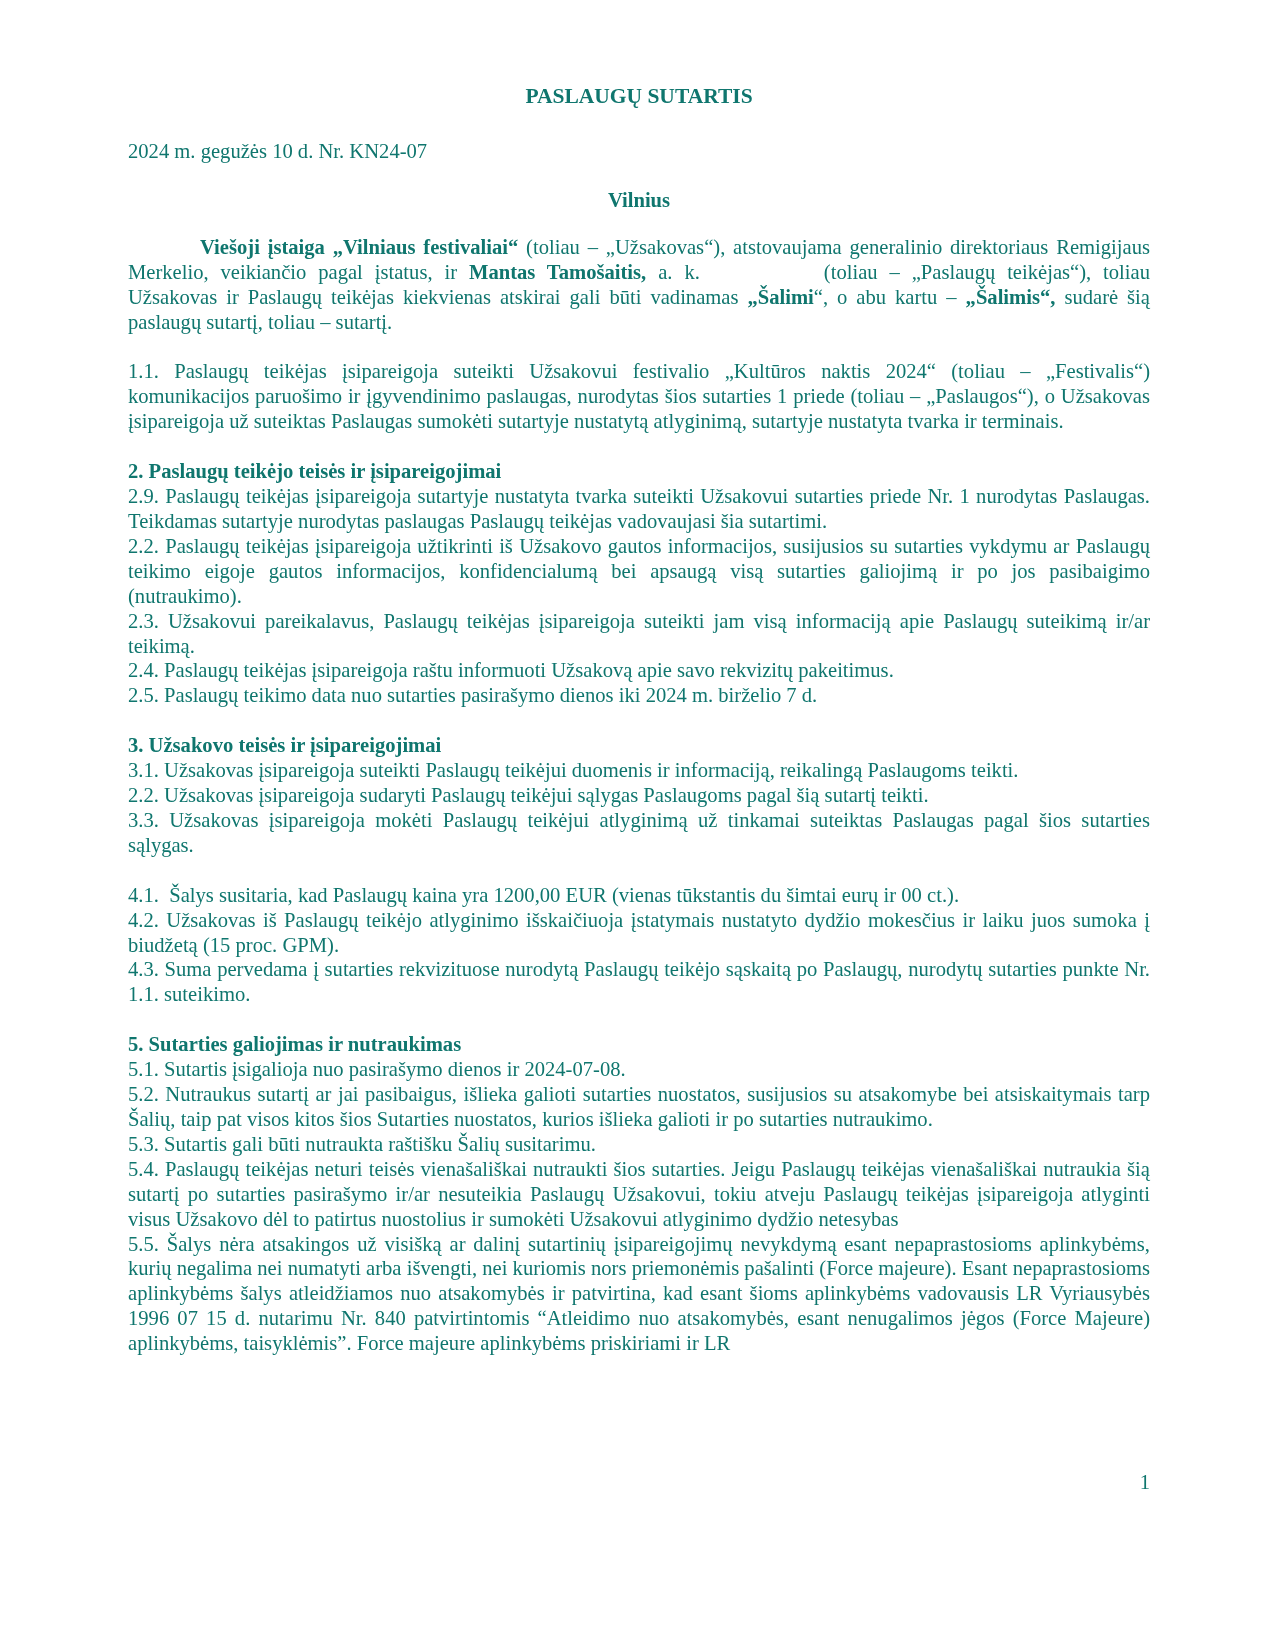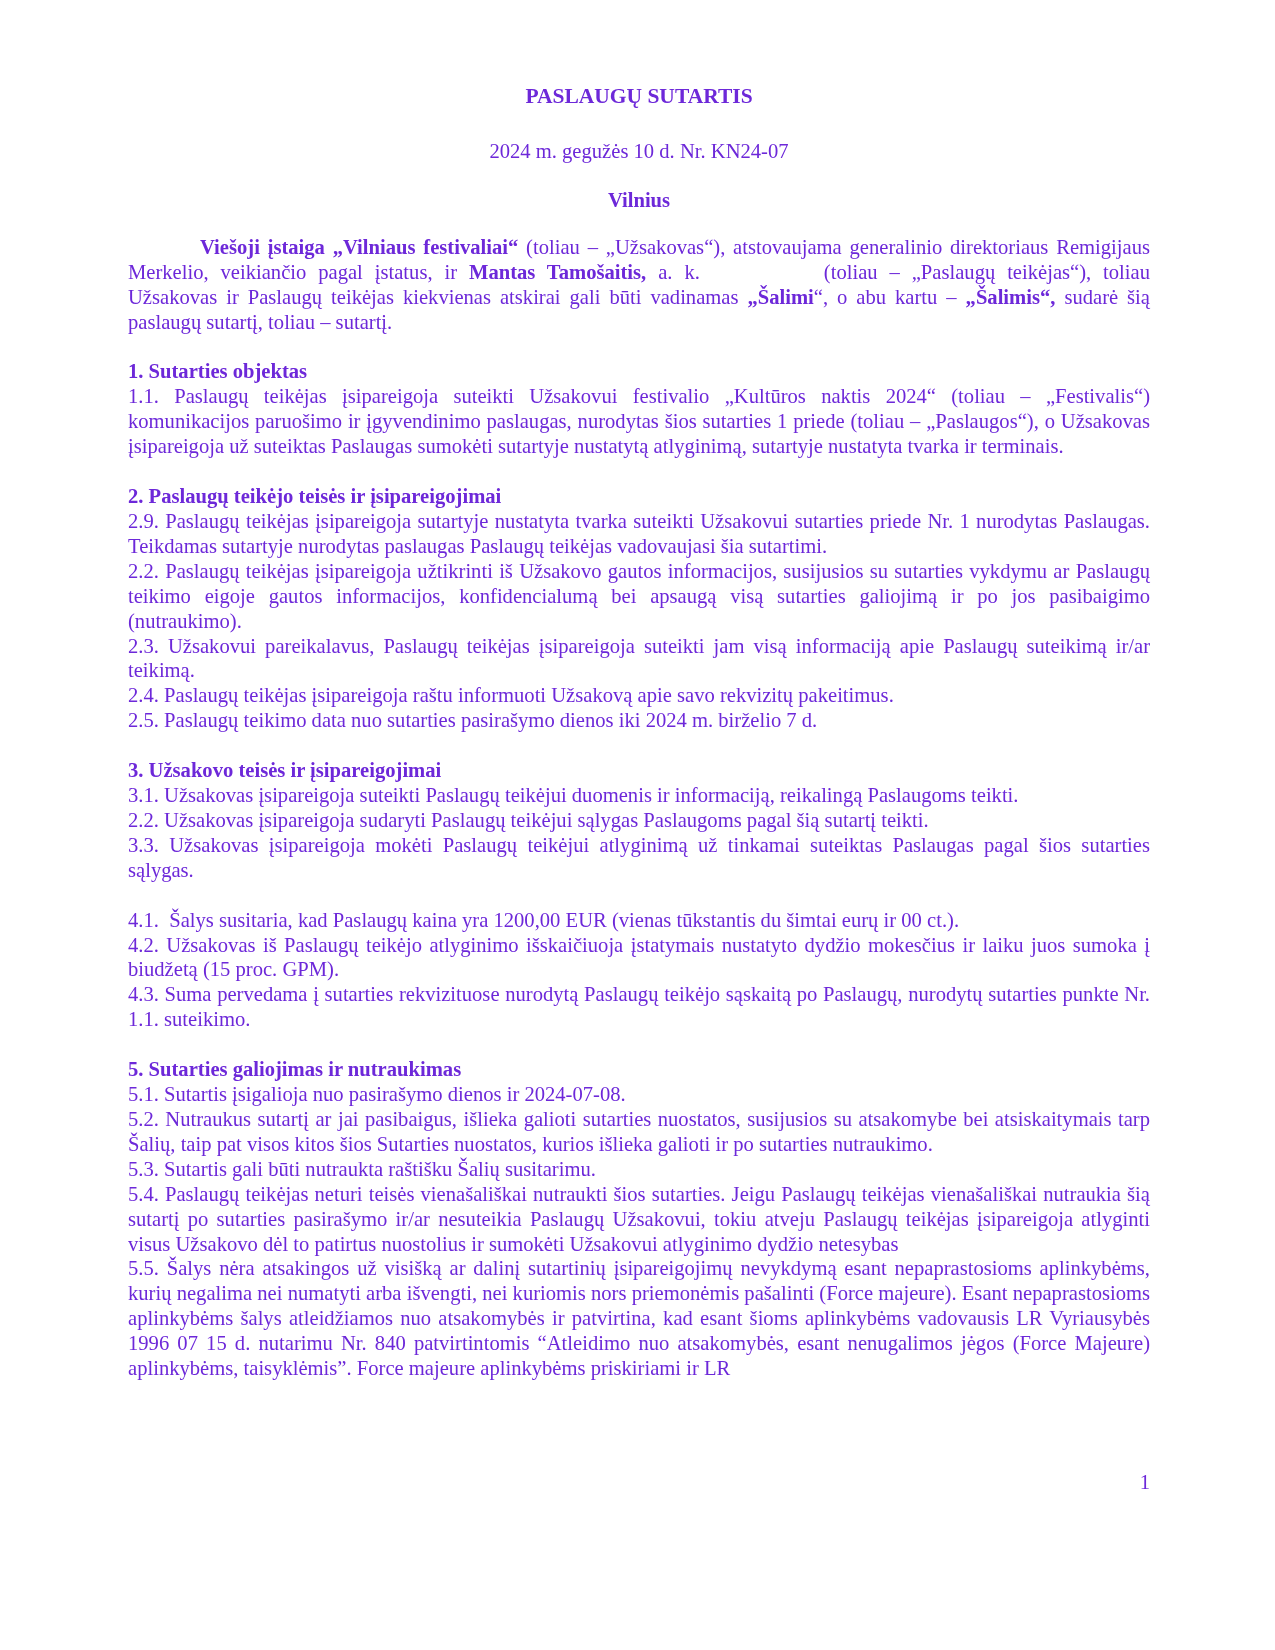--- a/index.html
+++ b/index.html
@@ -1,25 +1,25 @@
 <!DOCTYPE html>
 <html><head>
 <meta charset="utf-8">
 <style>
   html, body { margin: 0; padding: 0; background: #ffffff; }
   body { width: 1275px; height: 1650px; position: relative; overflow: hidden; }
   .page {
     position: absolute; left: 0; top: 0; width: 1275px; height: 1650px;
-    background: #ffffff; color: #6d28d9;
+    background: #ffffff; color: #0f766e;
     font-family: "Liberation Serif", "DejaVu Serif", serif;
     font-size: 20.6px; line-height: 24.9px;
   }
   .content { position: absolute; left: 128px; top: 84px; width: 1022px; }
   .title { text-align: center; font-weight: bold; font-size: 21.5px; margin: 0; height: 27px; }
-  .dateline { text-align: center; margin-top: 28px; }
+  .dateline { margin-top: 28px; }
   .city { text-align: center; margin-top: 24px; font-weight: bold; }
   .intro { margin-top: 22px; text-align: justify; text-indent: 72px; }
   .section { margin-top: 25px; }
   .section-heading { font-weight: bold; }
   .clause { text-align: justify; }
   .gap { display: inline-block; width: 124px; }
   b { font-weight: bold; margin-top: 44px; }
   .page-number { position: absolute; right: 125px; top: 1470px; font-size: 20.6px; }
 </style>
 </head>
@@ -27,21 +27,20 @@
 
 <div class="page">
   <div class="content">
     <h1 class="title">PASLAUGŲ SUTARTIS</h1>
     <div class="dateline">2024 m. gegužės 10 d. Nr. KN24-07</div>
     <div class="city">Vilnius</div>
 
     <div class="intro"><b>Viešoji įstaiga „Vilniaus festivaliai“</b><span> (toliau – „Užsakovas“), atstovaujama generalinio direktoriaus Remigijaus Merkelio, veikiančio pagal įstatus, ir </span><b>Mantas Tamošaitis,</b><span> a. k.</span><span class="gap"></span><span>(toliau – „Paslaugų teikėjas“), toliau Užsakovas ir Paslaugų teikėjas kiekvienas atskirai gali būti vadinamas </span><b>„Šalimi</b><span>“, o abu kartu – </span><b>„Šalimis“,</b><span> sudarė šią paslaugų sutartį, toliau – sutartį.</span></div>
 
     <div class="section">
-      <div class="section-heading">1. Sutarties objektas</div>
       <div class="clause">1.1. Paslaugų teikėjas įsipareigoja suteikti Užsakovui festivalio „Kultūros naktis 2024“ (toliau – „Festivalis“) komunikacijos paruošimo ir įgyvendinimo paslaugas, nurodytas šios sutarties 1 priede (toliau – „Paslaugos“), o Užsakovas įsipareigoja už suteiktas Paslaugas sumokėti sutartyje nustatytą atlyginimą, sutartyje nustatyta tvarka ir terminais.</div>
     </div>
 
     <div class="section">
       <div class="section-heading">2. Paslaugų teikėjo teisės ir įsipareigojimai</div>
       <div class="clause">2.9. Paslaugų teikėjas įsipareigoja sutartyje nustatyta tvarka suteikti Užsakovui sutarties priede Nr. 1 nurodytas Paslaugas. Teikdamas sutartyje nurodytas paslaugas Paslaugų teikėjas vadovaujasi šia sutartimi.</div>
       <div class="clause">2.2. Paslaugų teikėjas įsipareigoja užtikrinti iš Užsakovo gautos informacijos, susijusios su sutarties vykdymu ar Paslaugų teikimo eigoje gautos informacijos, konfidencialumą bei apsaugą visą sutarties galiojimą ir po jos pasibaigimo (nutraukimo).</div>
       <div class="clause">2.3. Užsakovui pareikalavus, Paslaugų teikėjas įsipareigoja suteikti jam visą informaciją apie Paslaugų suteikimą ir/ar teikimą.</div>
       <div class="clause">2.4. Paslaugų teikėjas įsipareigoja raštu informuoti Užsakovą apie savo rekvizitų pakeitimus.</div>
       <div class="clause">2.5. Paslaugų teikimo data nuo sutarties pasirašymo dienos iki 2024 m. birželio 7 d.</div>

